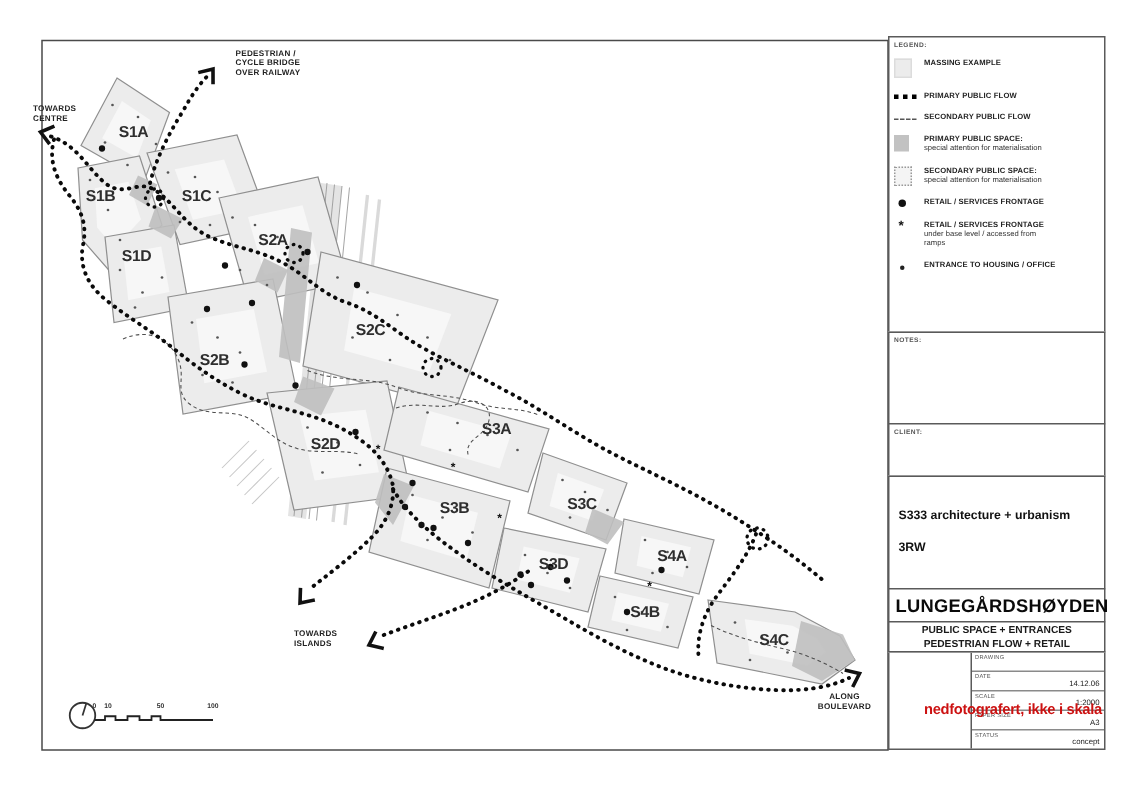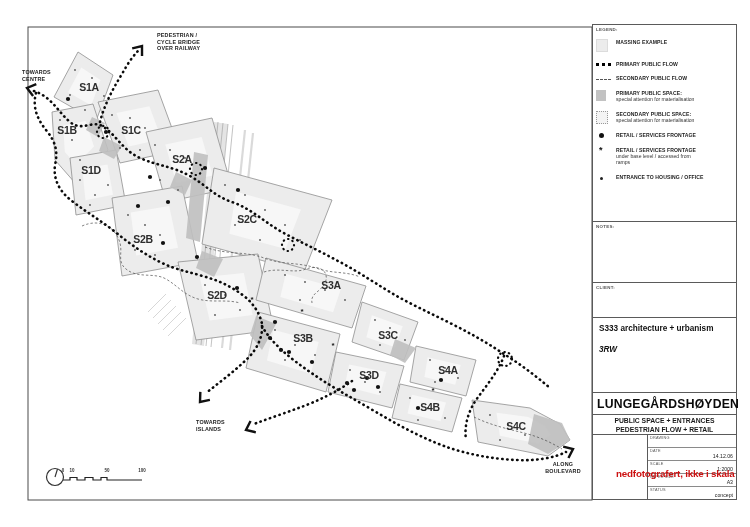--- a/index.html
+++ b/index.html
@@ -6,23 +6,23 @@
   .sheet{position:relative;width:750px;height:527px;background:#fff;overflow:hidden;}
   #site-svg{position:absolute;left:0;top:0;}
 
   
   .sidebar{position:absolute;left:592px;top:25px;width:145px;}
   .box{box-sizing:border-box;border:1px solid #5a5a5a;background:#fff;margin-top:-1px;position:relative;}
   .box-label{font-size:4.4px;color:#555;letter-spacing:.3px;padding:2px 0 0 3px;font-weight:bold;}
   .legend-box{height:198px;}
   .notes-box{height:62px;}
   .client-box{height:36px;}
-  .firm-box{height:76px;padding:6px 6px;}
+  .firm-box{height:76px;padding:21px 6px;}
   .firm-line1{font-size:8.2px;font-weight:600;color:#111;}
-  .firm-line2{font-size:8.2px;font-weight:600;color:#111;margin-top:12px;font-style:italic;}
+  .firm-line2{font-size:8.2px;font-weight:600;color:#111;margin-top:12px;}
   .title-box{height:23px;display:flex;align-items:center;}
   .title-box h1{font-size:12.2px;margin:0;padding-left:4px;letter-spacing:.2px;color:#0a0a0a;white-space:nowrap;text-align:right;}
   .subtitle-box{height:21px;text-align:center;font-size:6.8px;font-weight:bold;color:#1a1a1a;line-height:8.5px;padding-top:2px;}
   .fields{box-sizing:border-box;display:flex;border:1px solid #5a5a5a;margin-top:-1px;height:66px;background:#fff;}
   .fields-left{width:54px;border-right:1px solid #5a5a5a;}
   .fields-right{flex:1;display:flex;flex-direction:column;}
   .field-row{flex:1;border-bottom:1px solid #8a8a8a;position:relative;}
   .field-row:last-child{border-bottom:none;}
   .f-label{position:absolute;top:1px;left:2px;font-size:3.8px;color:#555;letter-spacing:.2px;}
   .f-value{position:absolute;right:3px;bottom:1px;font-size:5.2px;color:#222;}

